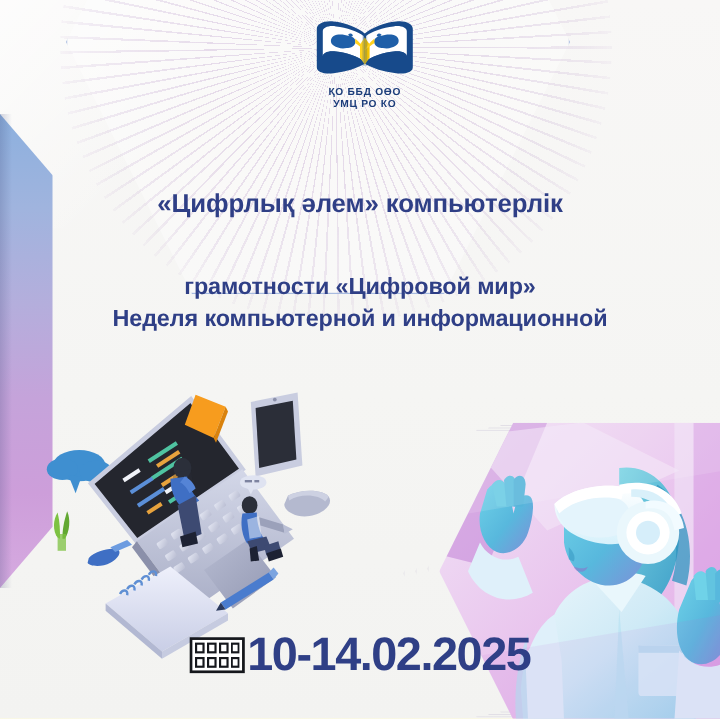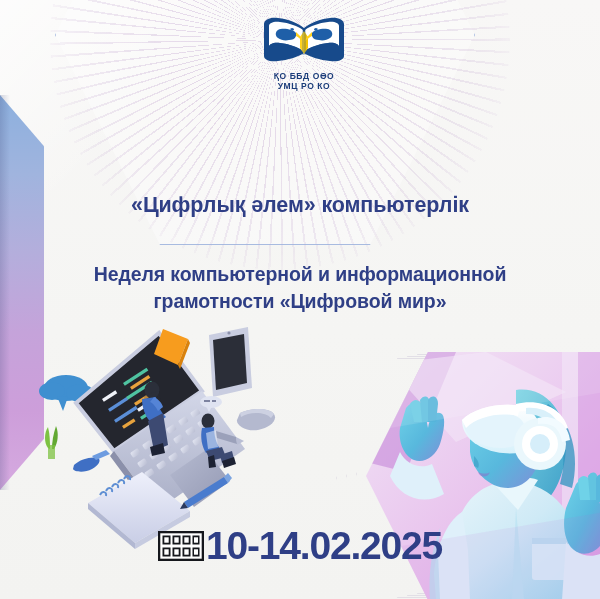--- a/index.html
+++ b/index.html
@@ -132,21 +132,20 @@
   .logo-l1 { font-size: 8.5px; }
   .logo-l2 { font-size: 8.5px; }
 
   
   .titles {
     position: absolute;
     left: 0;
     top: 155px;
     width: 600px;
     text-align: center;
-    margin-top: 35px;
   }
   .title-kz {
     color: #2f3f86;
     font-weight: bold;
     font-size: 21.5px;
     line-height: 1.42;
     letter-spacing: -0.1px;
     padding: 0 42px;
   }
   .title-ru {
@@ -269,22 +268,22 @@
     </svg>
     <div class="logo-line logo-l1">ҚО ББД ОӨО</div>
     <div class="logo-line logo-l2">УМЦ РО КО</div>
   </div>
 
   <div class="titles">
     <div class="title-kz">
       <div>«Цифрлық әлем» компьютерлік</div>
     </div>
     <div class="title-ru">
+      <div>грамотности «Цифровой мир»</div>
       <div>Неделя компьютерной и информационной</div>
-      <div>грамотности «Цифровой мир»</div>
     </div>
   </div>
 
   <div class="illus">
     <svg width="280" height="250" viewBox="0 0 280 250">
       <defs>
         <linearGradient id="keyG" x1="0" y1="0" x2="1" y2="1">
           <stop offset="0" stop-color="#e3e6f2"></stop>
           <stop offset="1" stop-color="#b9bdd2"></stop>
         </linearGradient>

